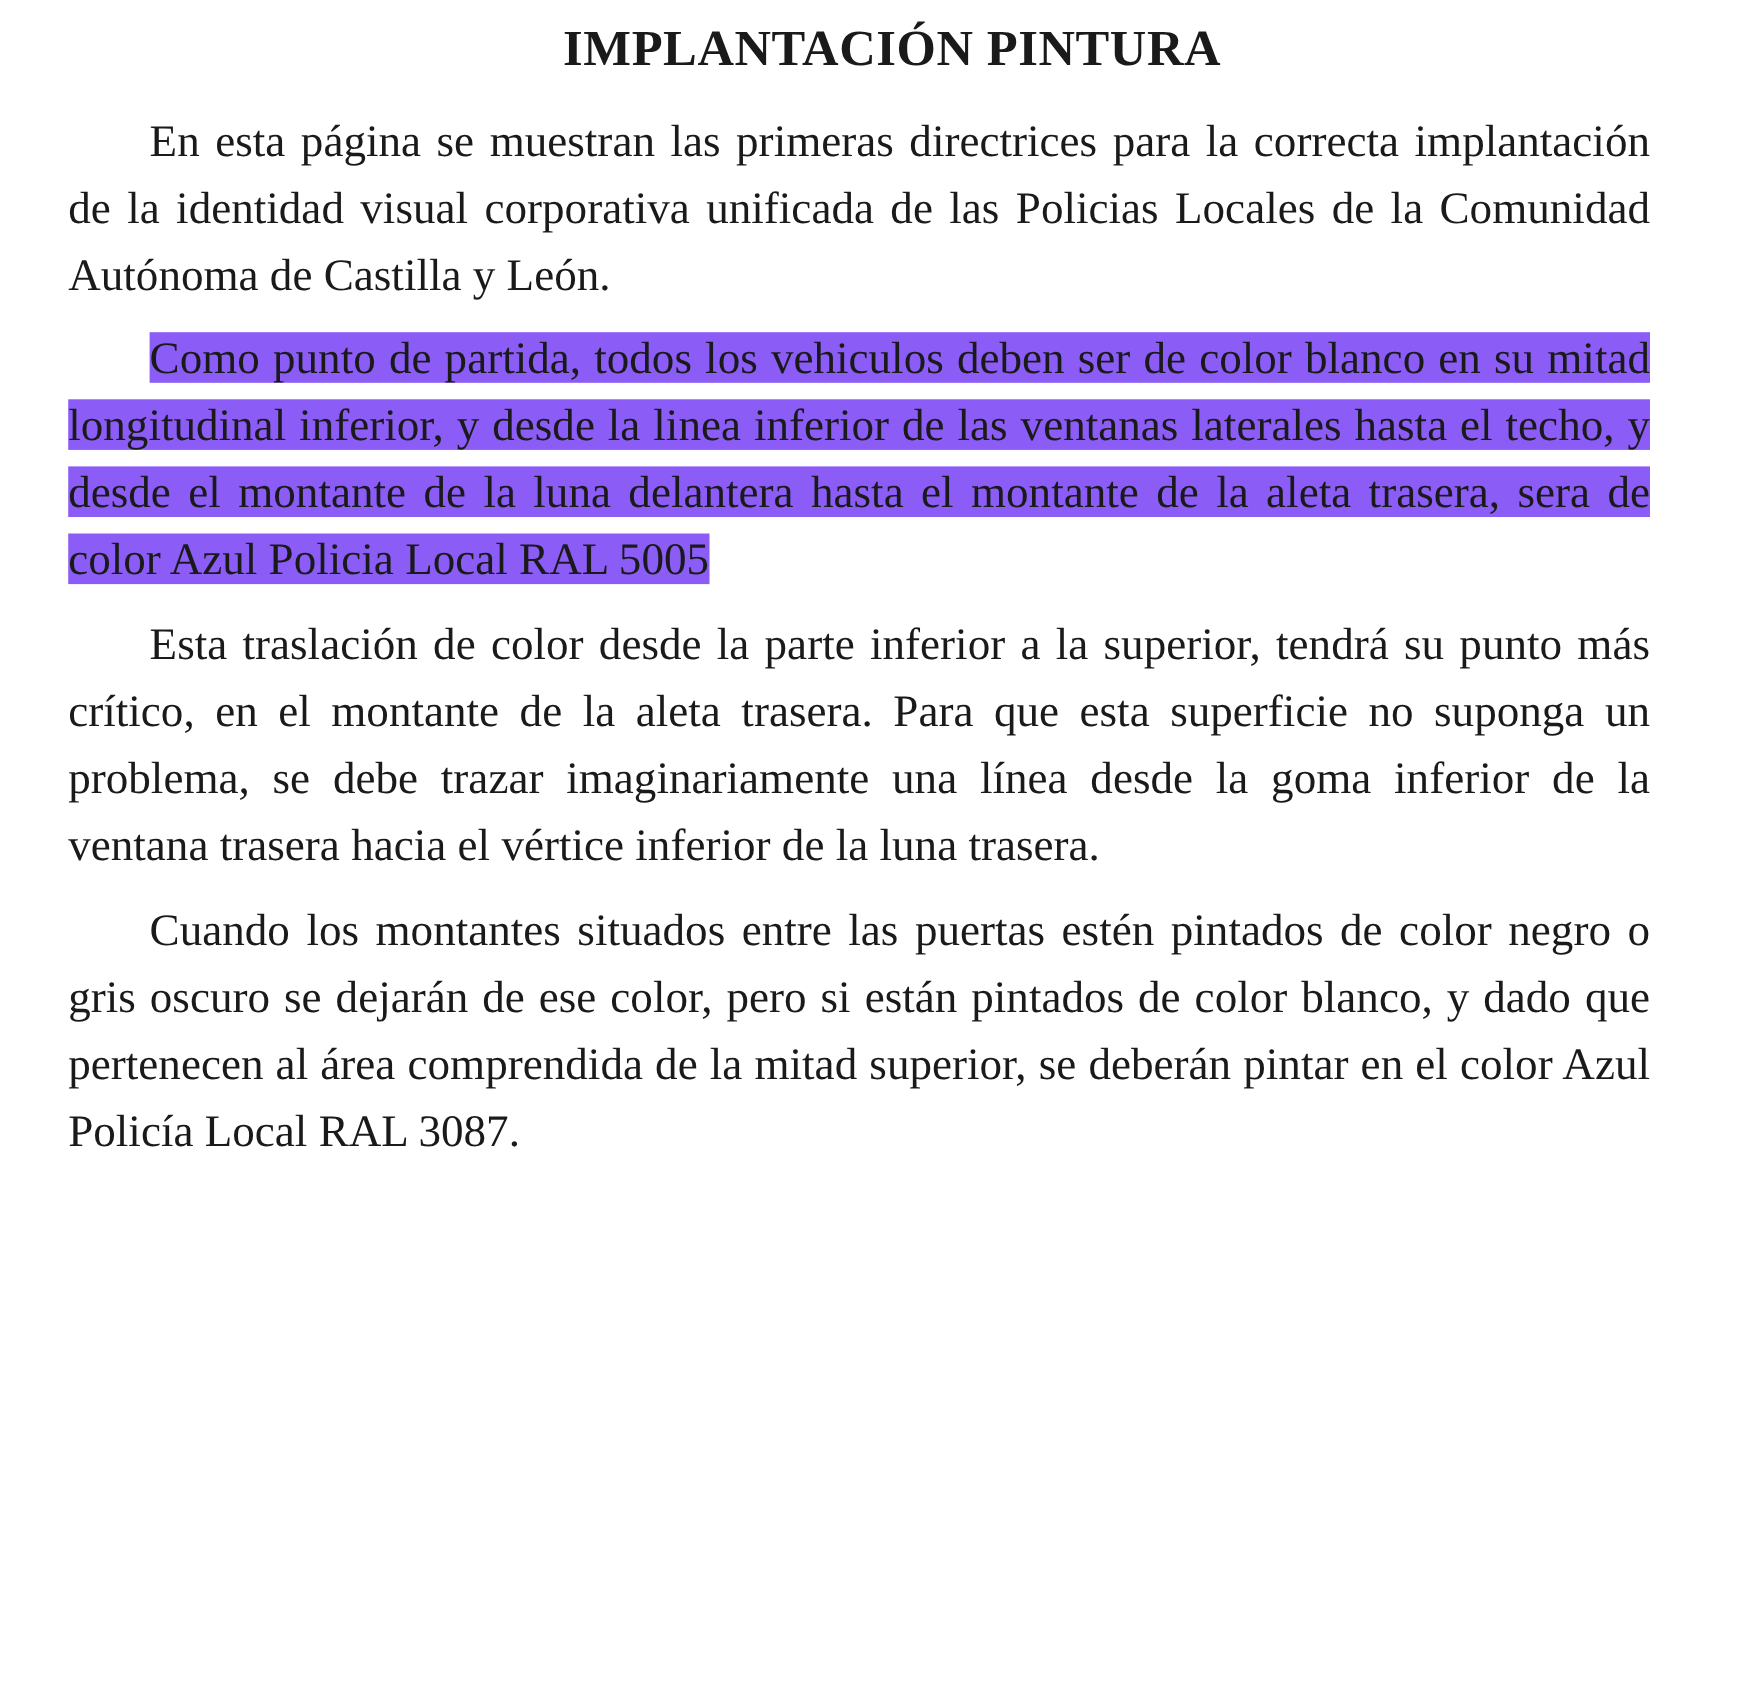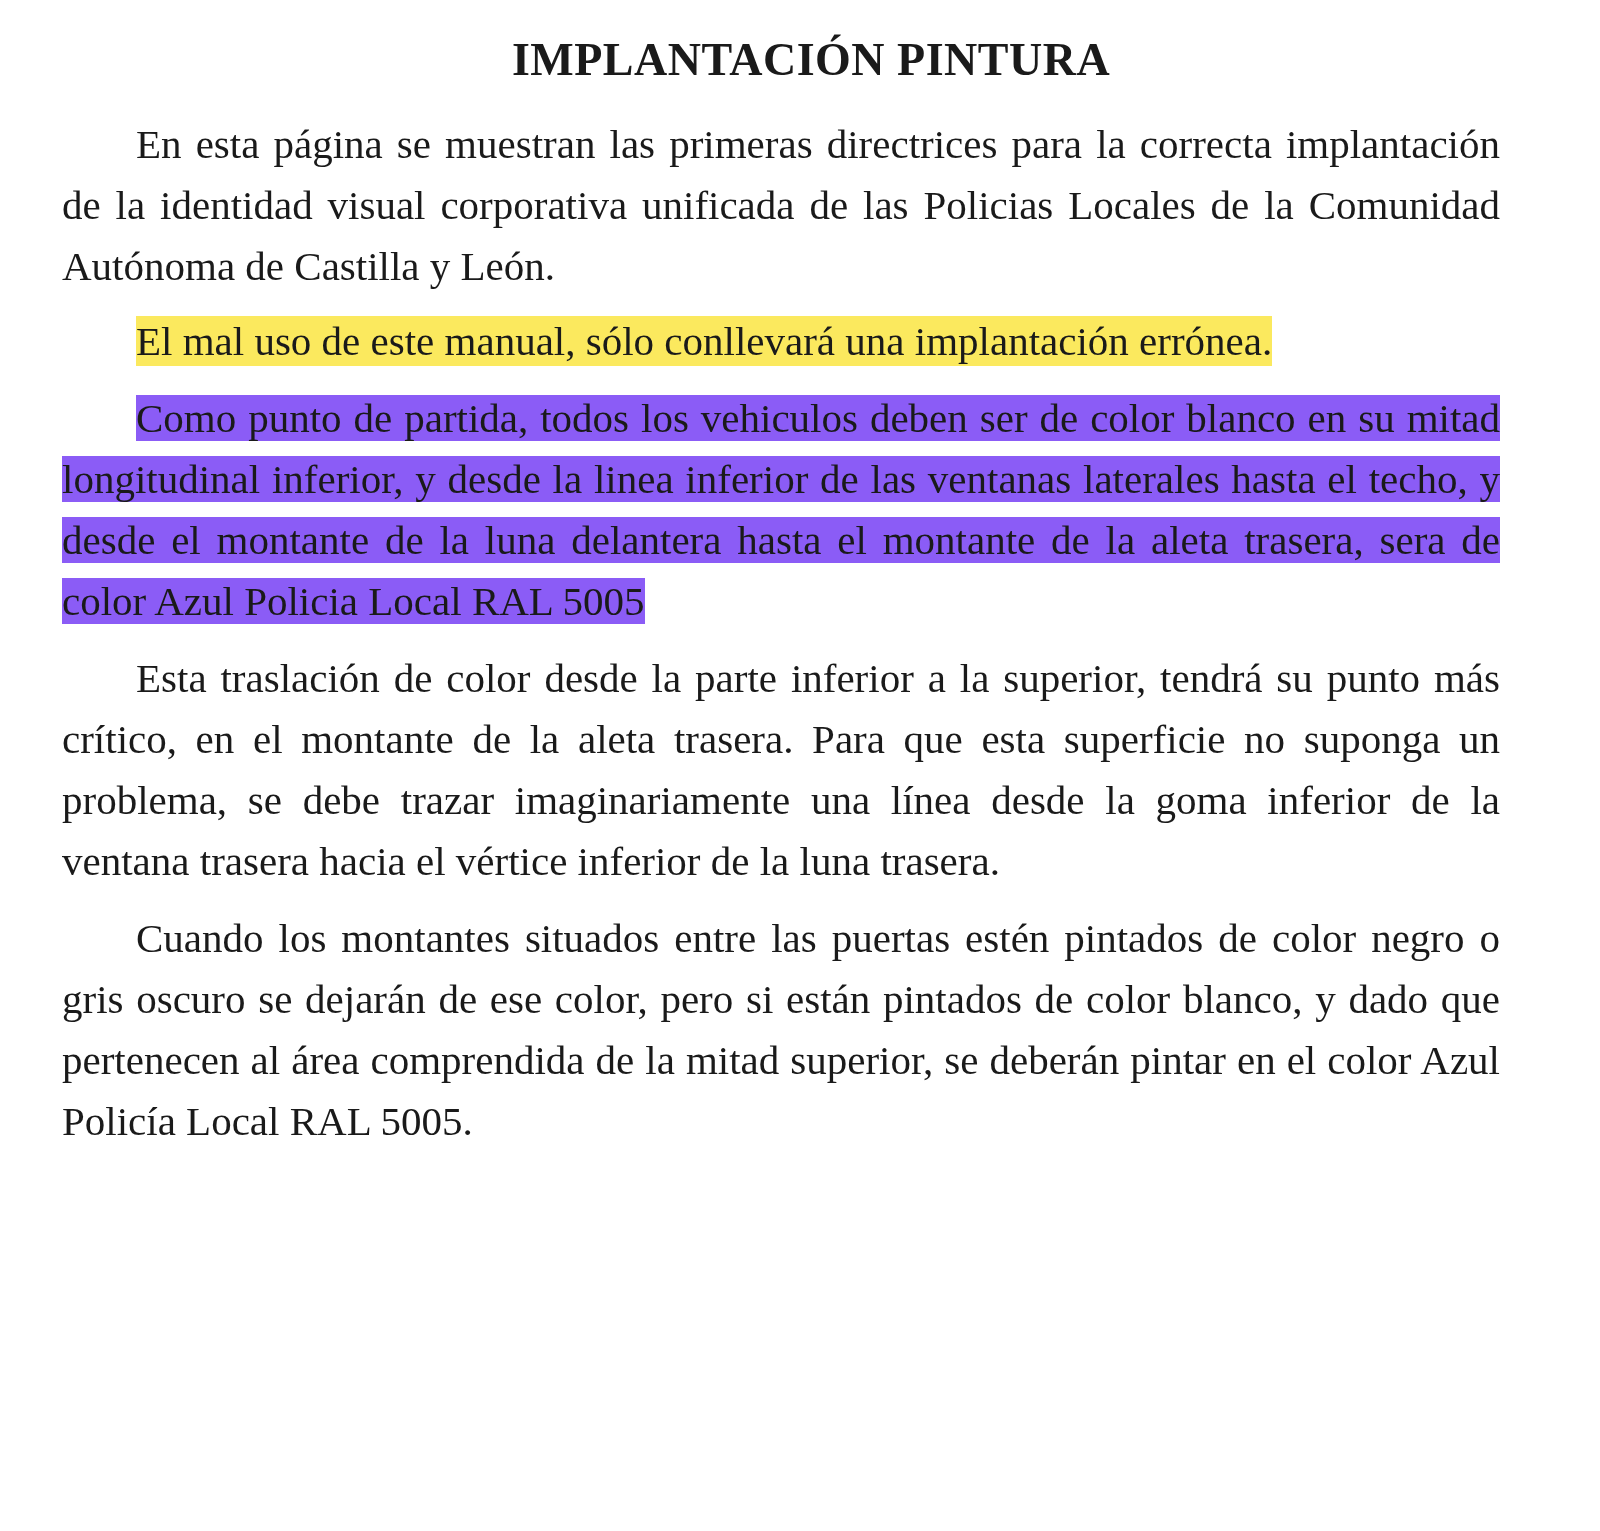--- a/index.html
+++ b/index.html
@@ -1,43 +1,40 @@
 <!DOCTYPE html>
 <html><head>
   <meta charset="utf-8">
   <style>
     html, body { margin: 0; padding: 0; background: #ffffff; }
     body { width: 1600px; height: 1531px; overflow: hidden; position: relative;
            font-family: "Liberation Serif", "DejaVu Serif", serif; color: #1a1a1a; }
-    .page { position: absolute; left: 62px; top: 28px; width: 1438px; }
+    .page { position: absolute; left: 62px; top: 12px; width: 1438px; }
     .title { text-align: center; font-size: 46px; letter-spacing: 0.5px; margin: 0 0 22px 0; padding-left: 60px; line-height: 64px; }
     .para { font-size: 41px; line-height: 61px; text-align: justify; text-indent: 74px; margin: 0 0 16px 0; }
     .para.hl-line span.hl { background: #fbe95e; padding: 2px 0; }
     .hl-block { background: #8b5cf6; }
     .p1 { margin-bottom: 14px; }
   </style>
 </head>
 <body>
 
 <div class="page">
   <h1 class="title">IMPLANTACIÓN PINTURA</h1>
 
   <p class="para p1">
     <span>En esta página se muestran las primeras directrices para la correcta implantación de la identidad visual corporativa unificada de las Policias Locales de la Comunidad Autónoma de Castilla y León.</span>
   </p>
 
-  <p class="para hl-line">
-    <span class="hl">El mal uso de este manual, sólo conllevará una implantación errónea.</span>
-  </p>
 
   <p class="para">
     <span class="hl-block">Como punto de partida, todos los vehiculos deben ser de color blanco en su mitad longitudinal inferior, y desde la linea inferior de las ventanas laterales hasta el techo, y desde el montante de la luna delantera hasta el montante de la aleta trasera, sera de color Azul Policia Local RAL 5005</span>
   </p>
 
   <p class="para">
     <span>Esta traslación de color desde la parte inferior a la superior, tendrá su punto más crítico, en el montante de la aleta trasera. Para que esta superficie no suponga un problema, se debe trazar imaginariamente una línea desde la goma inferior de la ventana trasera hacia el vértice inferior de la luna trasera.</span>
   </p>
 
   <p class="para">
-    <span>Cuando los montantes situados entre las puertas estén pintados de color negro o gris oscuro se dejarán de ese color, pero si están pintados de color blanco, y dado que pertenecen al área comprendida de la mitad superior, se deberán pintar en el color Azul Policía Local RAL 5005.</span>
+    <span>Cuando los montantes situados entre las puertas estén pintados de color negro o gris oscuro se dejarán de ese color, pero si están pintados de color blanco, y dado que pertenecen al área comprendida de la mitad superior, se deberán pintar en el color Azul Policía Local RAL 3087.</span>
   </p>
 
 </div>
 
 </body></html>

